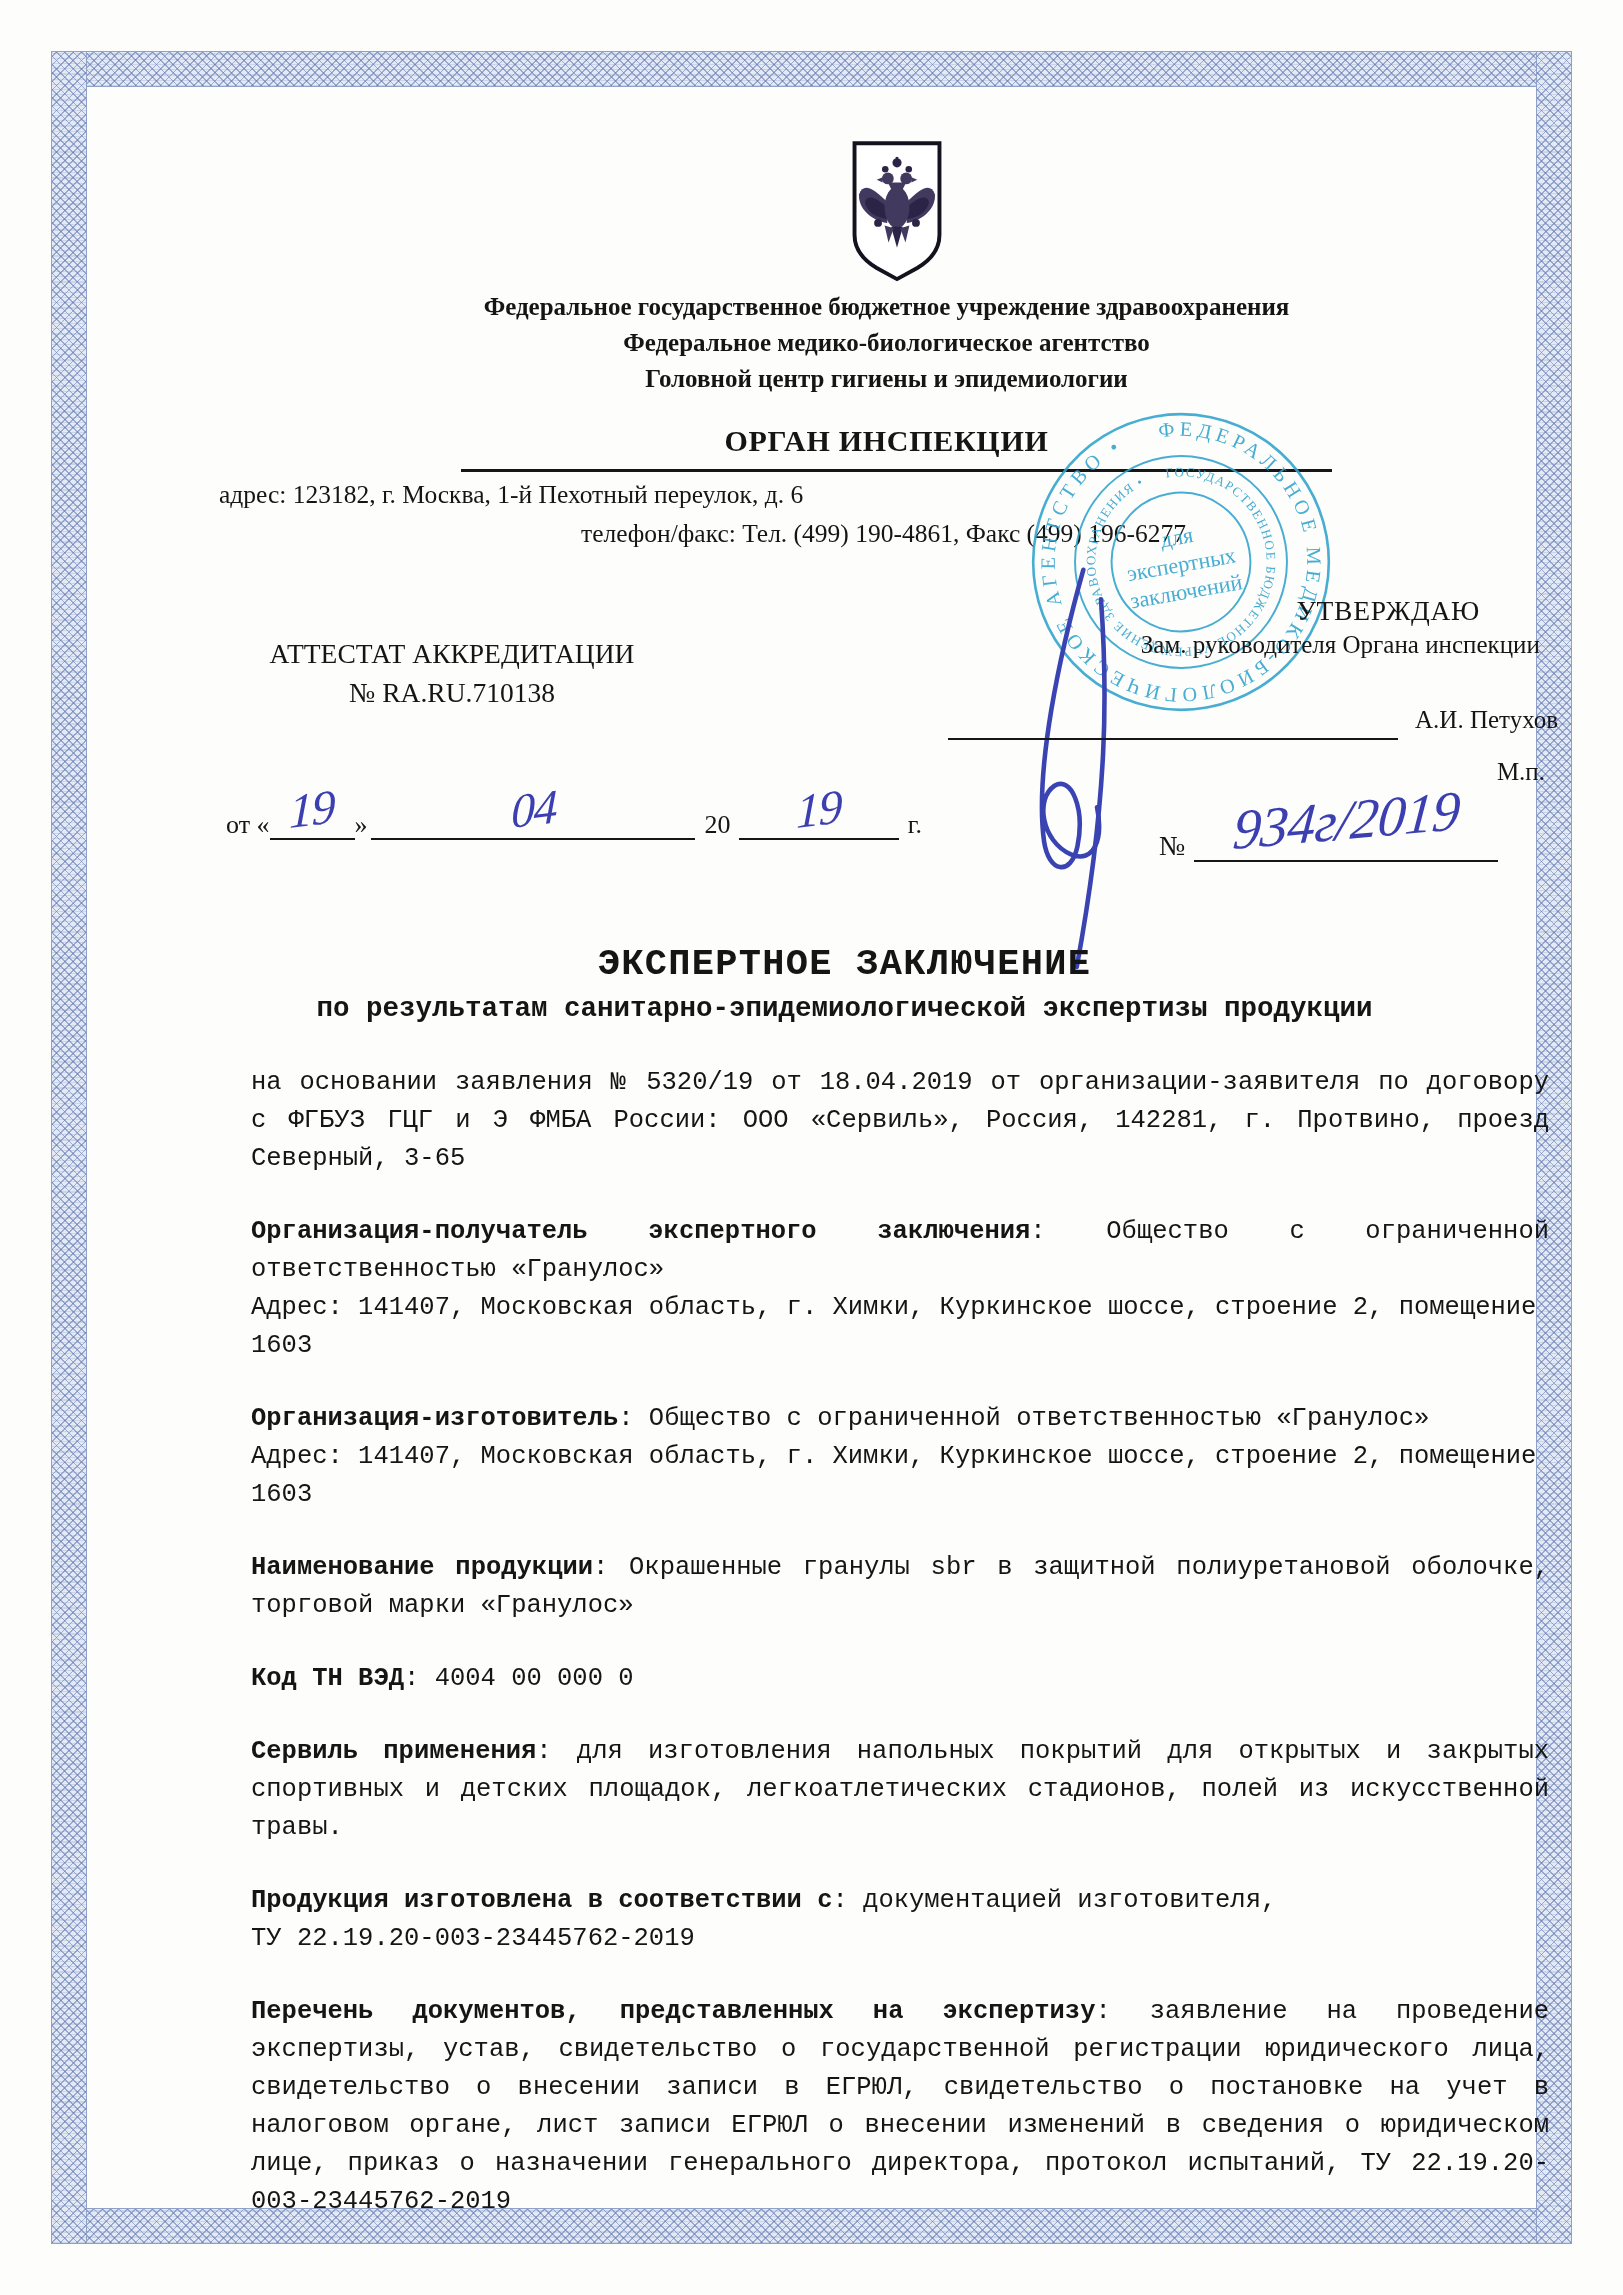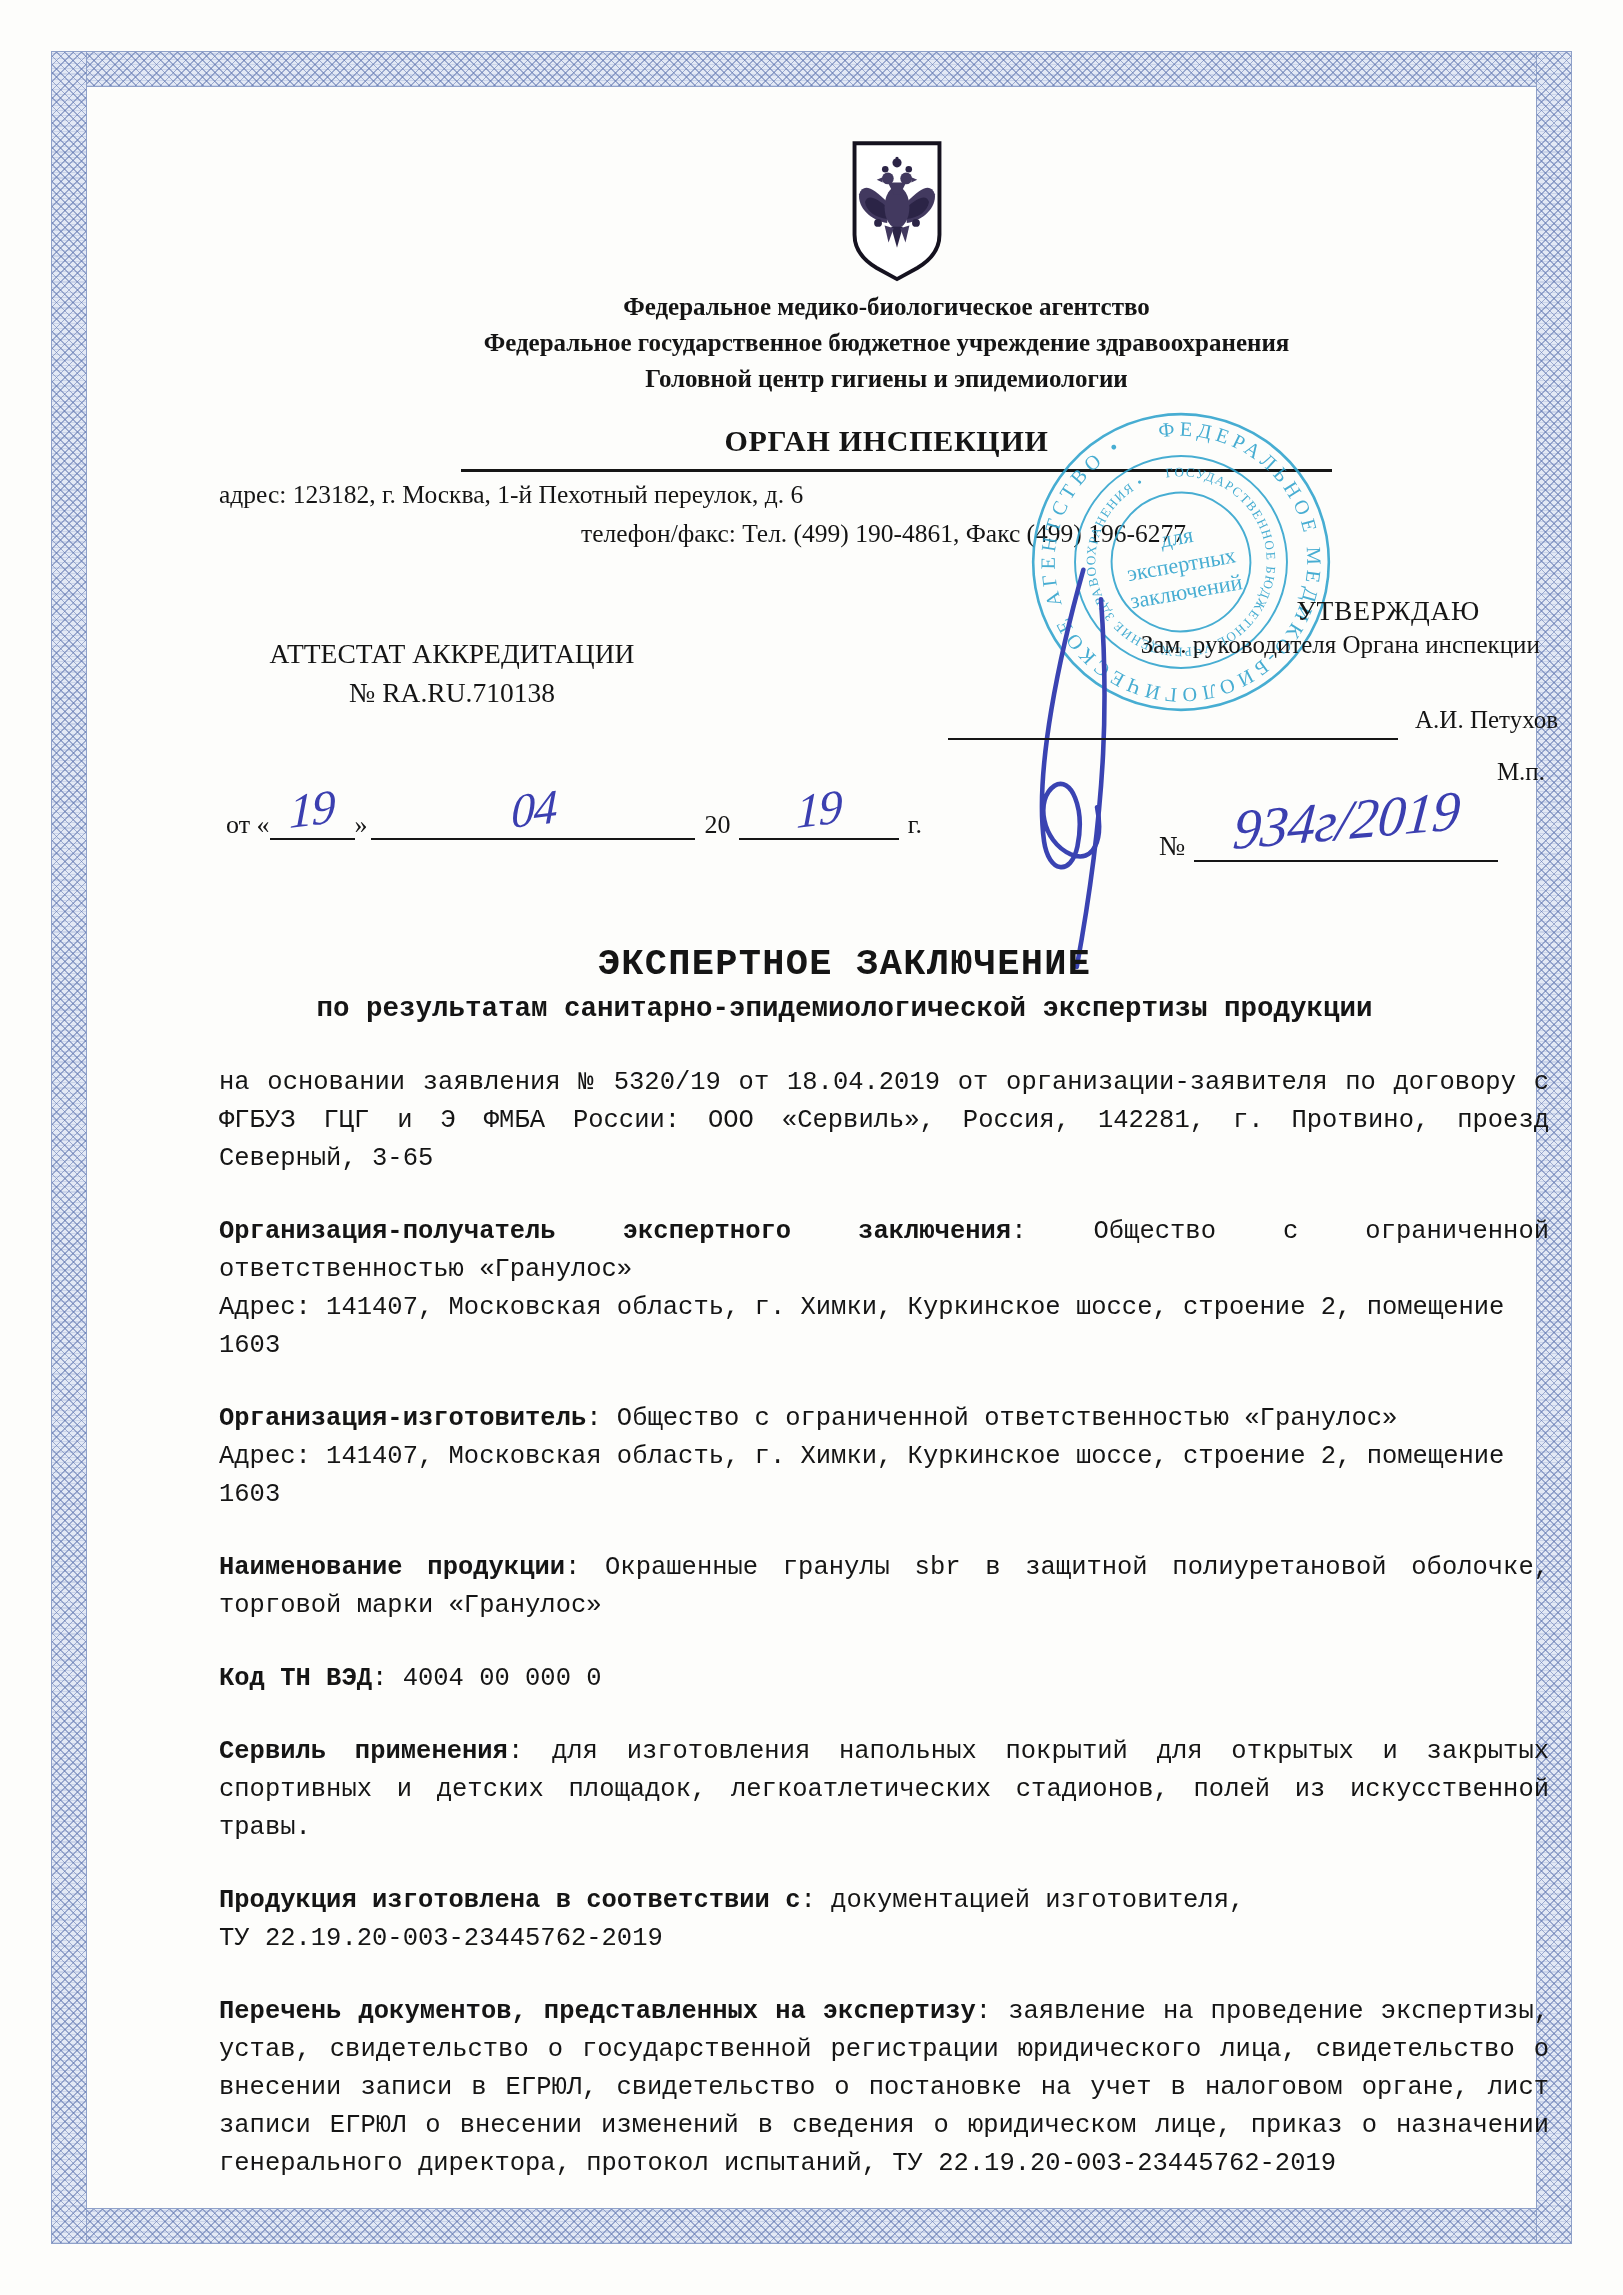--- a/index.html
+++ b/index.html
@@ -69,21 +69,21 @@
     display:inline-block;font-style:italic;color:#3b3fb0;
     font-size:56px;line-height:33px;letter-spacing:-0.7px;
     transform:rotate(-5deg) skewX(-10deg);
     position:relative;top:-7.9px;
   }
 
   
   .doc-body{left:219px;width:1330px;top:943px;font-size:25.5px;line-height:38px;font-family:Liberation Mono, monospace;}
   .doc-title{font-weight:bold;font-size:37px;line-height:42px;letter-spacing:1.3px;text-align:center;margin-right:79px;}
   .doc-subtitle{font-weight:bold;font-size:27.5px;line-height:34px;text-align:center;margin-top:6.5px;margin-right:79px;}
-  .para{margin-top:35px;text-align:justify;}
+  .para{margin-top:35px;text-align:justify;margin-left:32px;}
   .para .line2{text-align:left;}
   .first-para{margin-top:38px;}
 
   svg text{font-family:"Liberation Serif","DejaVu Serif",serif;}
 </style>
 </head>
 <body>
 
 <div class="page">
 
@@ -111,22 +111,22 @@
       <circle cx="93" cy="46" r="5" fill="#2b2446"></circle>
       <path d="M66 134 L75 166 L84 134 Z" fill="#2b2446"></path>
       <path d="M56 132 L62 158 L70 136 Z"></path>
       <path d="M94 132 L88 158 L80 136 Z"></path>
       <circle cx="46" cy="128" r="6" fill="#2b2446"></circle>
       <circle cx="104" cy="128" r="6" fill="#2b2446"></circle>
     </g>
   </svg>
 
   <div class="abs hdr-lines">
+    <div>Федеральное государственное бюджетное учреждение здравоохранения</div>
     <div>Федеральное медико-биологическое агентство</div>
-    <div>Федеральное государственное бюджетное учреждение здравоохранения</div>
     <div>Головной центр гигиены и эпидемиологии</div>
   </div>
 
   <div class="abs organ-title">ОРГАН ИНСПЕКЦИИ</div>
   <div class="abs organ-rule"></div>
   <div class="abs addr1">адрес: 123182, г. Москва, 1-й Пехотный переулок, д. 6</div>
   <div class="abs addr2">телефон/факс: Тел. (499) 190-4861, Факс (499) 196-6277</div>
 
   <svg class="abs" style="left:1026px;top:407px;opacity:.88;transform:rotate(-10deg);" width="310" height="310" viewBox="0 0 474 474">
     <defs>

